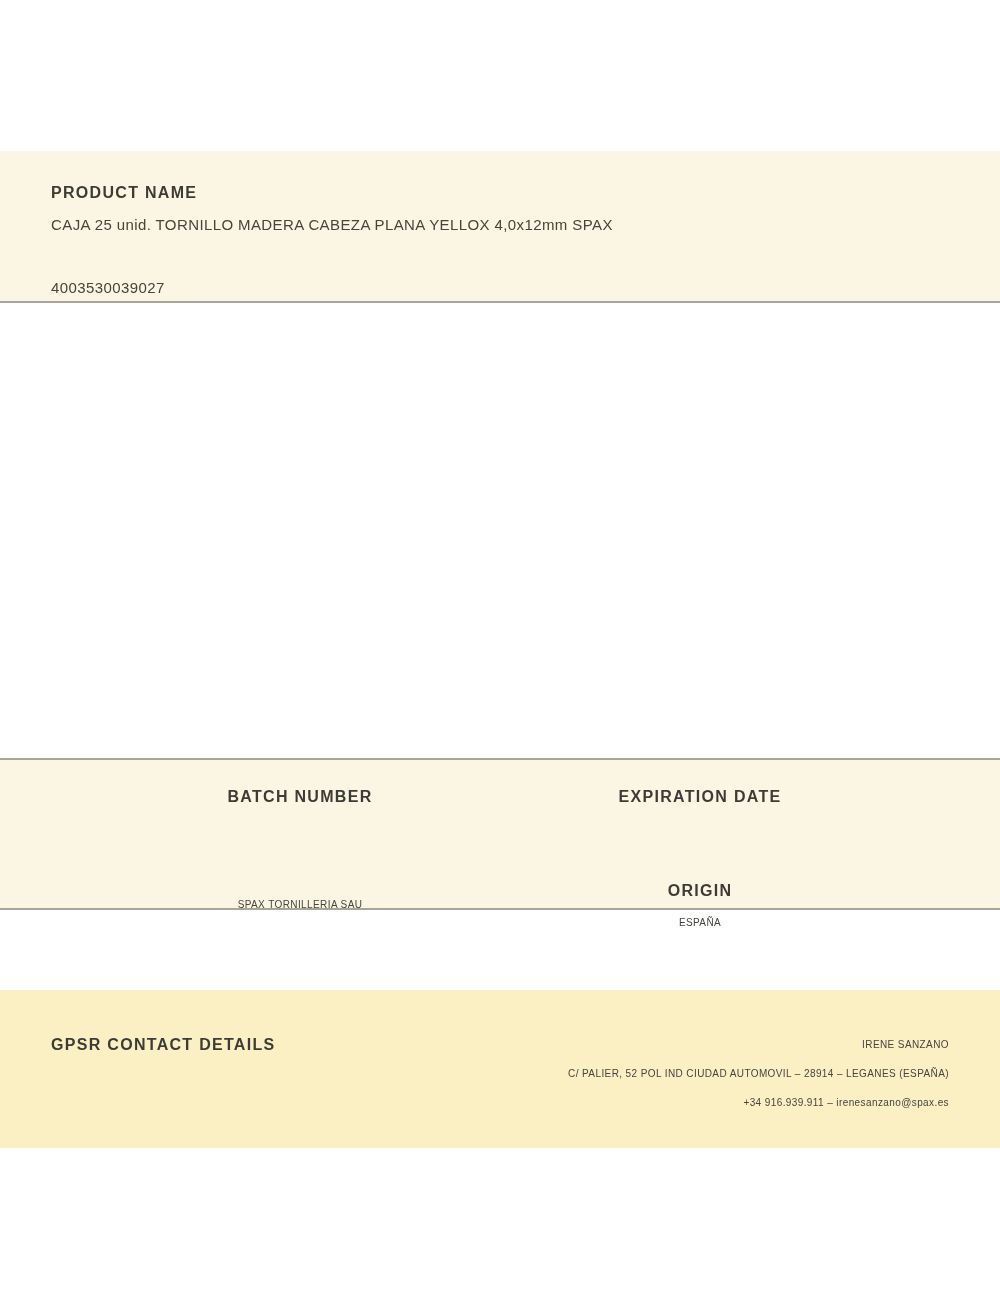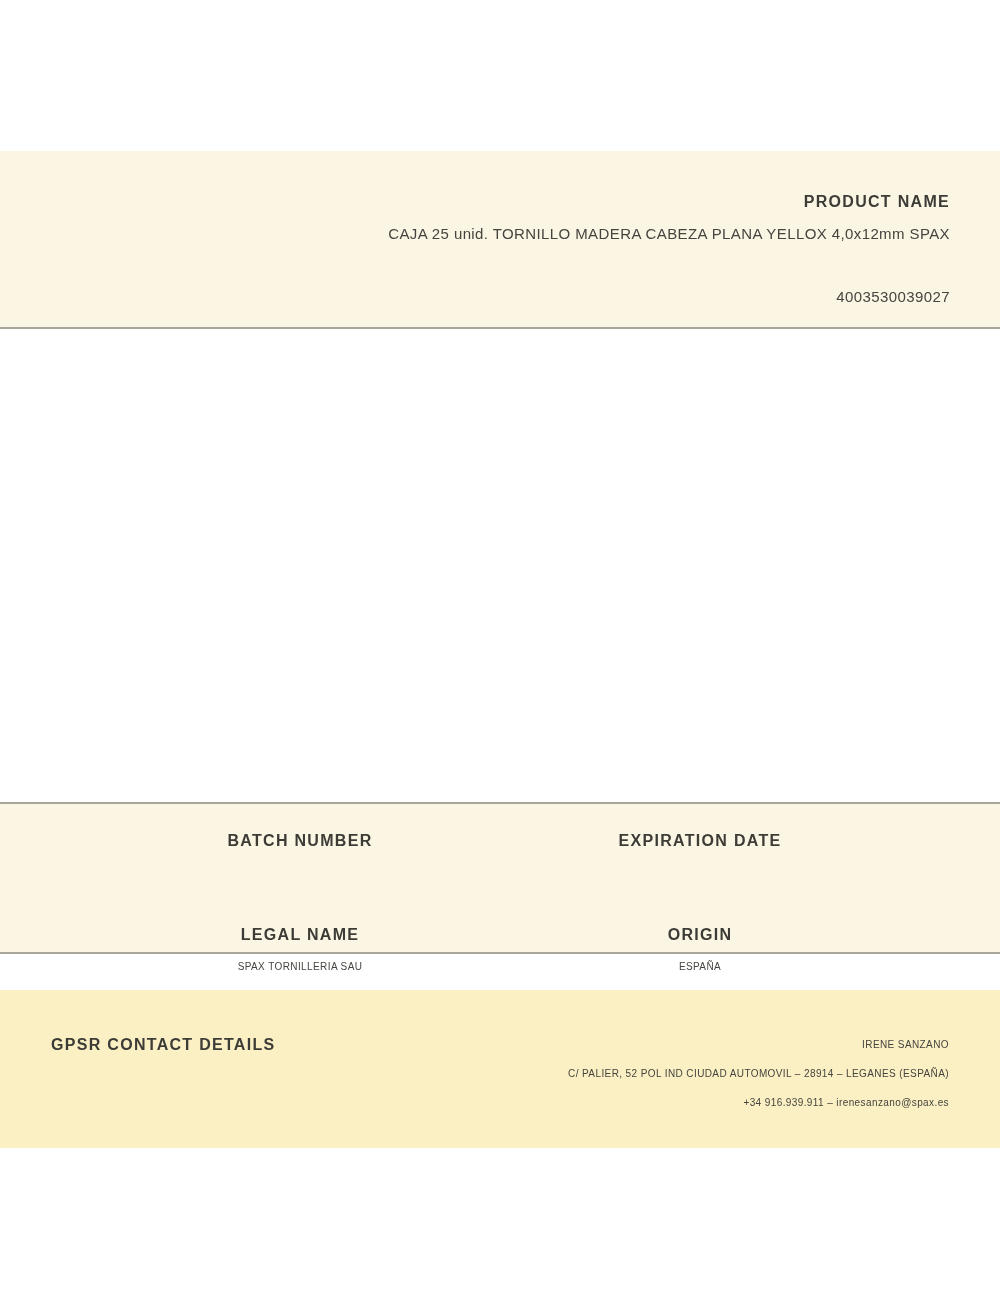--- a/index.html
+++ b/index.html
@@ -15,39 +15,38 @@
   body{
     width:1000px;height:1300px;
     position:relative;
     font-family:"Liberation Sans","DejaVu Sans",sans-serif;
     overflow:hidden;
   }
   .panel{position:absolute;left:0;right:0;background:var(--section-bg);}
 
   
   .product-panel{
-    top:151px;height:178px;
+    top:151px;height:152px;
     border-bottom:2px solid var(--divider);
-    padding:42px 50px 0 51px;
-    text-align:right;
+    padding:33px 50px 0 51px;
   }
   .field-label{
     font-size:16px;font-weight:bold;
     letter-spacing:1.3px;line-height:18px;
     color:var(--label-text);
   }
   .field-value{
     font-size:15px;letter-spacing:0.4px;line-height:18px;
     color:var(--value-text);margin-top:14px;
   }
   .product-panel .field + .field{margin-top:45px;}
 
   
   .details-panel{
-    top:802px;height:152px;
+    top:758px;height:152px;
     border-top:2px solid var(--divider);
     border-bottom:2px solid var(--divider);
     padding-top:28px;
   }
   .detail-grid{
     width:800px;margin:0 auto;
     display:grid;grid-template-columns:1fr 1fr;
     row-gap:44px;text-align:center;
   }
   .detail-grid .field-value{min-height:18px;font-size:10px;}
@@ -88,21 +87,20 @@
     <div class="detail-grid">
       <div class="field">
         <div class="field-label">BATCH NUMBER</div>
         <div class="field-value"></div>
       </div>
       <div class="field">
         <div class="field-label">EXPIRATION DATE</div>
         <div class="field-value"></div>
       </div>
       <div class="field">
-        <div class="field-label">LEGAL NAME</div>
         <div class="field-value">SPAX TORNILLERIA SAU</div>
       </div>
       <div class="field">
         <div class="field-label">ORIGIN</div>
         <div class="field-value">ESPAÑA</div>
       </div>
     </div>
   </section>
 
   <section class="panel contact-panel">

